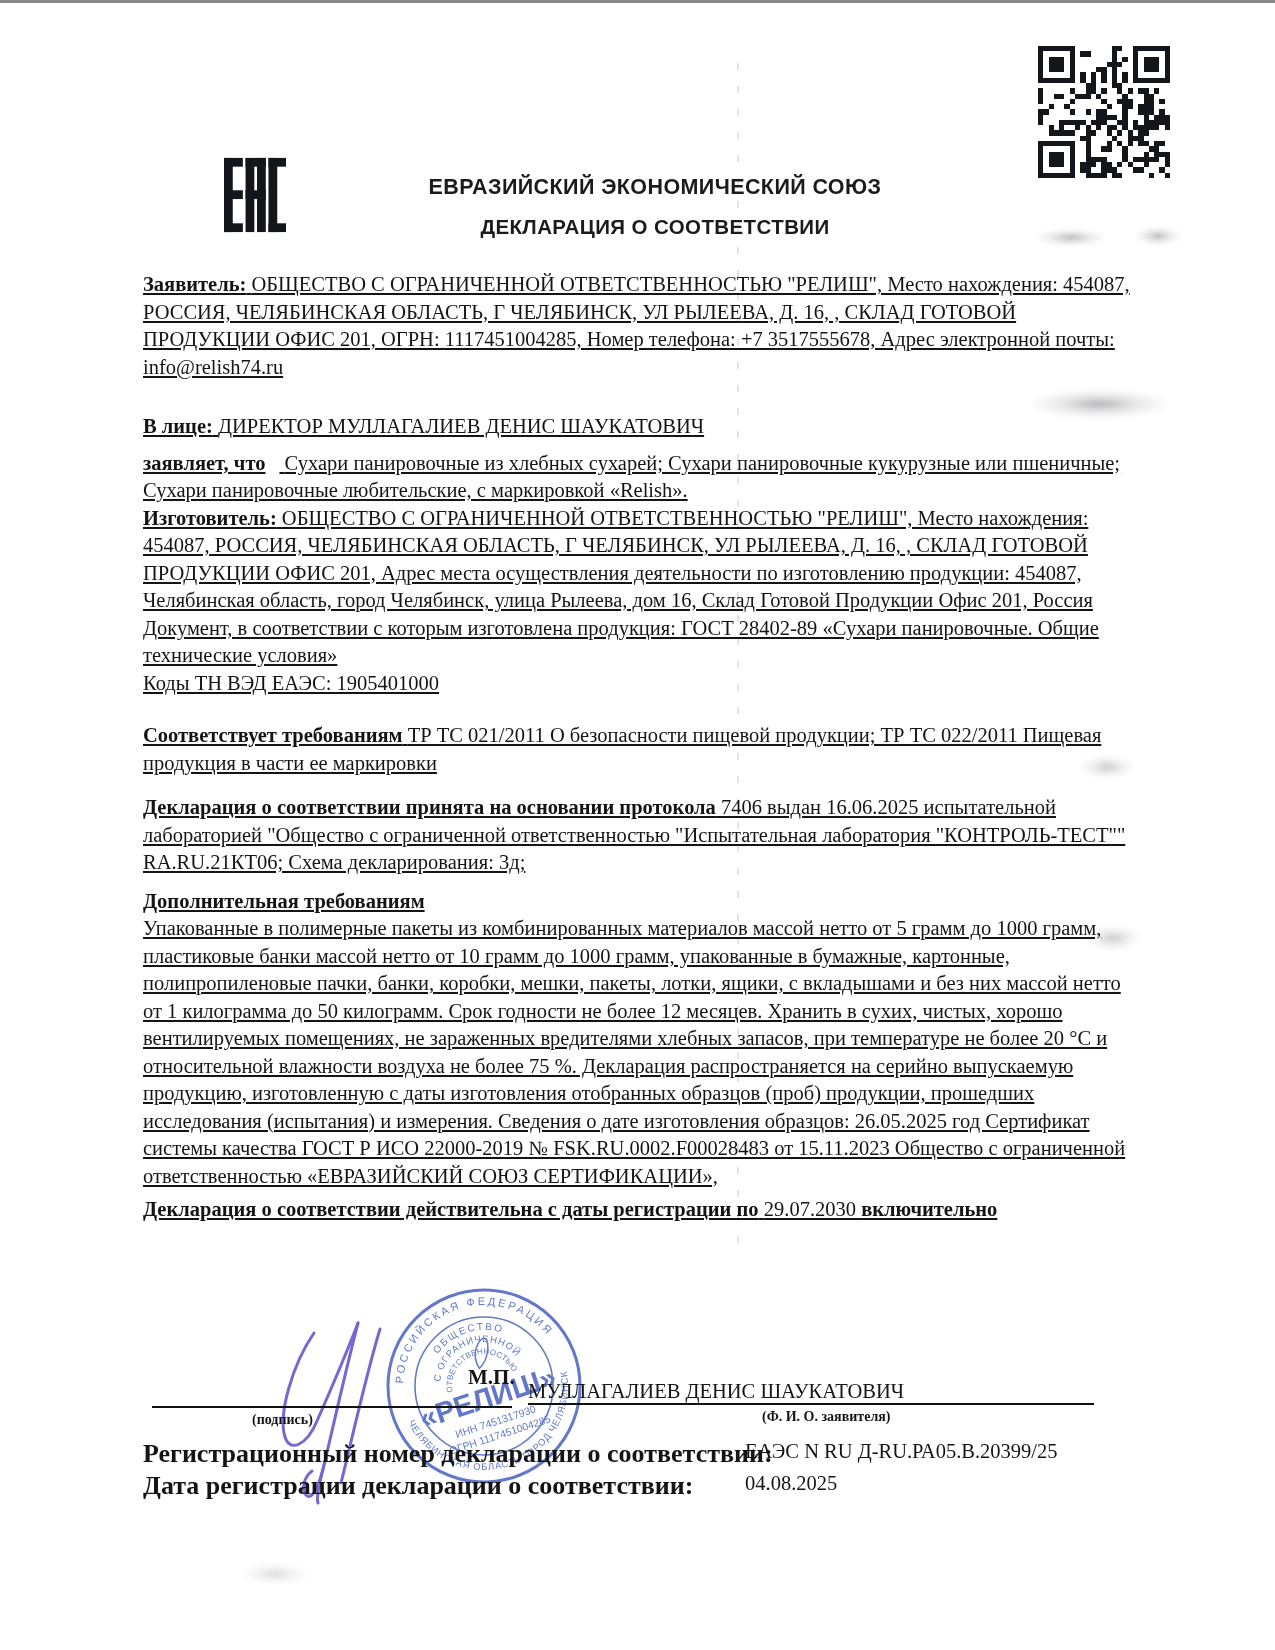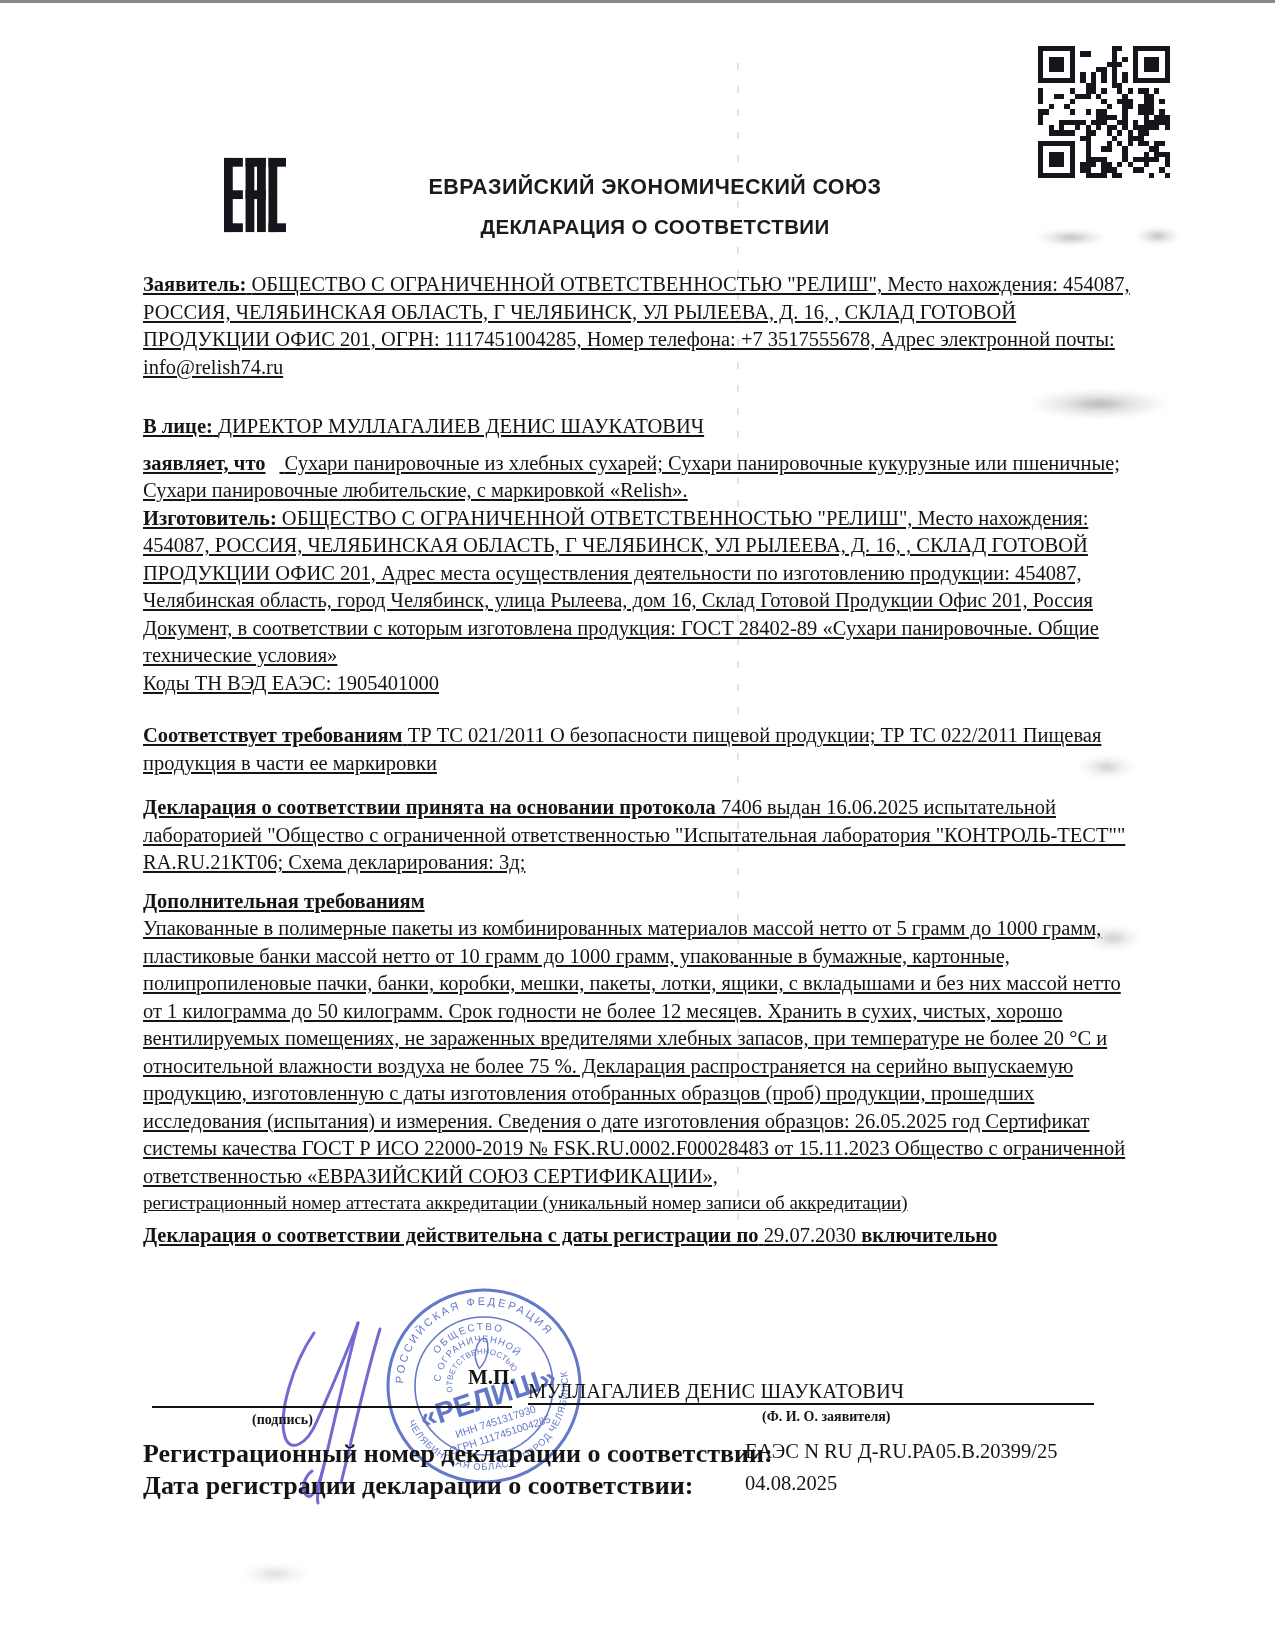--- a/index.html
+++ b/index.html
@@ -398,21 +398,20 @@
     <p class="p4"><b>Изготовитель:</b>
       <span>ОБЩЕСТВО С ОГРАНИЧЕННОЙ ОТВЕТСТВЕННОСТЬЮ "РЕЛИШ", Место нахождения: 454087, РОССИЯ, ЧЕЛЯБИНСКАЯ ОБЛАСТЬ, Г ЧЕЛЯБИНСК, УЛ РЫЛЕЕВА, Д. 16, , СКЛАД ГОТОВОЙ ПРОДУКЦИИ ОФИС 201, Адрес места осуществления деятельности по изготовлению продукции: 454087, Челябинская область, город Челябинск, улица Рылеева, дом 16, Склад Готовой Продукции Офис 201, Россия</span></p>
     <p class="p5"><span>Документ, в соответствии с которым изготовлена продукция: ГОСТ 28402-89 «Сухари панировочные. Общие технические условия»</span></p>
     <p class="p6"><span>Коды ТН ВЭД ЕАЭС: 1905401000</span></p>
     <p class="p7"><b>Соответствует требованиям</b>
       <span>ТР ТС 021/2011 О безопасности пищевой продукции; ТР ТС 022/2011 Пищевая продукция в части ее маркировки</span></p>
     <p class="p8"><b>Декларация о соответствии принята на основании протокола</b>
       <span>7406 выдан 16.06.2025 испытательной лабораторией "Общество с ограниченной ответственностью "Испытательная лаборатория "КОНТРОЛЬ-ТЕСТ"" RA.RU.21КТ06; Схема декларирования: 3д;</span></p>
     <p class="p9h"><b>Дополнительная требованиям</b></p>
     <p class="p9"><span>Упакованные в полимерные пакеты из комбинированных материалов массой нетто от 5 грамм до 1000 грамм, пластиковые банки массой нетто от 10 грамм до 1000 грамм, упакованные в бумажные, картонные, полипропиленовые пачки, банки, коробки, мешки, пакеты, лотки, ящики, с вкладышами и без них массой нетто от 1 килограмма до 50 килограмм. Срок годности не более 12 месяцев. Хранить в сухих, чистых, хорошо вентилируемых помещениях, не зараженных вредителями хлебных запасов, при температуре не более 20 °С и относительной влажности воздуха не более 75 %. Декларация распространяется на серийно выпускаемую продукцию, изготовленную с даты изготовления отобранных образцов (проб) продукции, прошедших исследования (испытания) и измерения. Сведения о дате изготовления образцов: 26.05.2025 год Сертификат системы качества ГОСТ Р ИСО 22000-2019 № FSK.RU.0002.F00028483 от 15.11.2023 Общество с ограниченной ответственностью «ЕВРАЗИЙСКИЙ СОЮЗ СЕРТИФИКАЦИИ»,</span></p>
-    <p class="note"><span>регистрационный номер аттестата аккредитации (уникальный номер записи об аккредитации)</span></p>
     <p class="p11"><b>Декларация о соответствии действительна с даты регистрации по</b>
       <span class="rg">29.07.2030</span>
       <b>включительно</b></p>
   </div>
 
   <svg class="sig-svg" viewBox="0 0 140 200">
     <g fill="none" stroke="var(--sig)" stroke-width="3" stroke-linecap="round" opacity=".85">
       <path d="M52,28 C30,60 16,110 23,132 C28,148 45,140 55,116 C70,82 86,44 96,18"></path>
       <path d="M96,18 C84,64 71,122 63,156 C57,182 50,196 44,190 C39,184 42,172 50,166"></path>
       <path d="M118,24 C104,70 90,134 79,178"></path>

